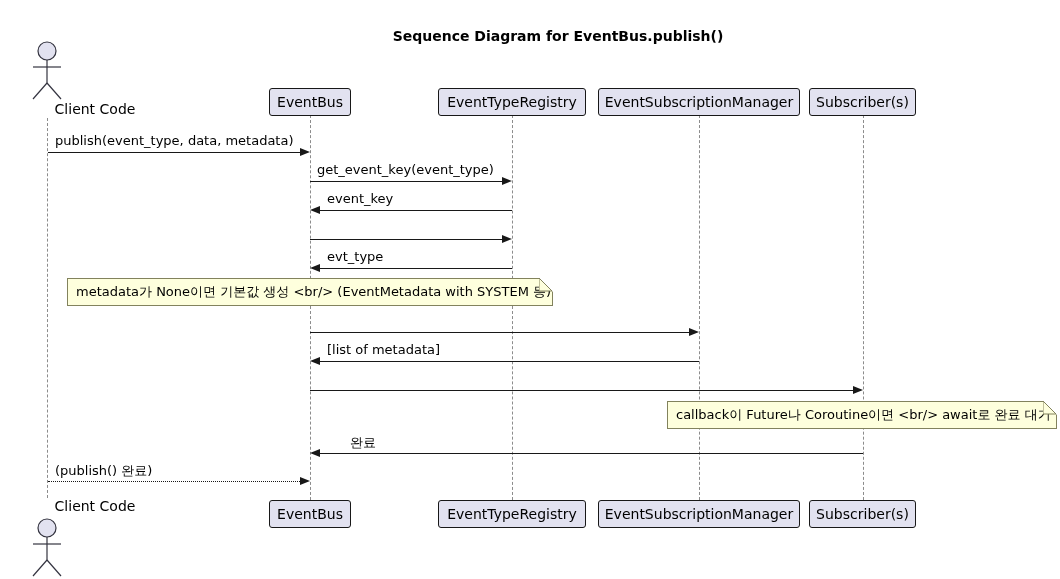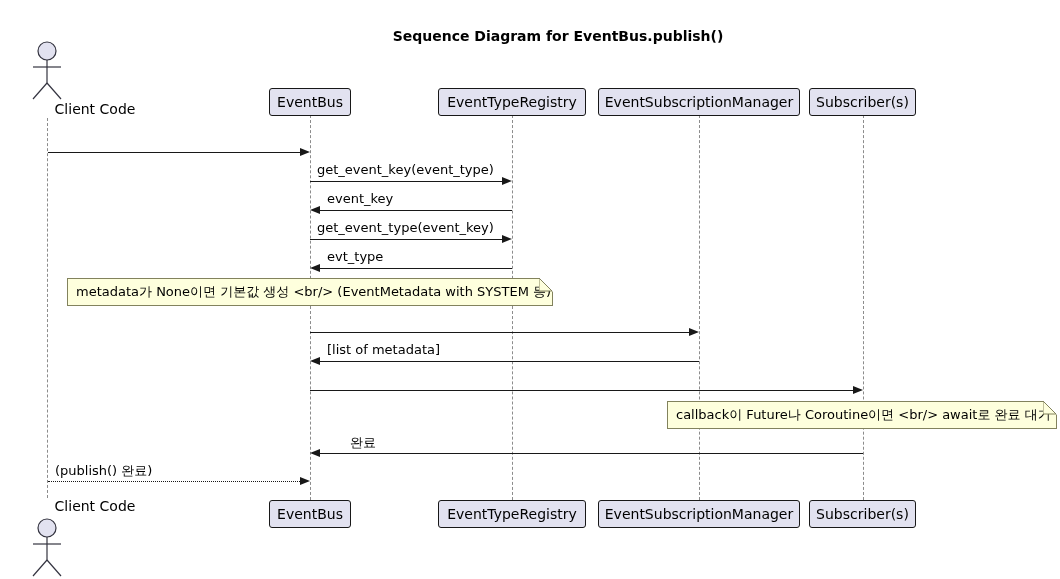--- a/index.html
+++ b/index.html
@@ -60,32 +60,32 @@
     <line x1="34" y1="45" x2="20" y2="61" stroke="#33333f" stroke-width="1.2"></line>
     <line x1="34" y1="45" x2="48" y2="61" stroke="#33333f" stroke-width="1.2"></line>
   </svg>
   <div class="actor-label" style="left:0px; top:101px;">Client Code</div>
 
   <div class="pbox" style="left:269px; top:88px; width:82px;">EventBus</div>
   <div class="pbox" style="left:438px; top:88px; width:148px;">EventTypeRegistry</div>
   <div class="pbox" style="left:598px; top:88px; width:202px;">EventSubscriptionManager</div>
   <div class="pbox" style="left:809px; top:88px; width:107px;">Subscriber(s)</div>
 
+  <div class="msg-label" style="left:55px; top:133px;">publish(event_type, data, metadata)</div>
   <div class="msg-line" style="left:48px; top:152px; width:254px;"></div>
   <div class="ah ah-r" style="left:300px; top:148px;"></div>
 
   <div class="msg-label" style="left:317px; top:162px;">get_event_key(event_type)</div>
   <div class="msg-line" style="left:310px; top:181px; width:194px;"></div>
   <div class="ah ah-r" style="left:502px; top:177px;"></div>
 
   <div class="msg-label" style="left:327px; top:191px;">event_key</div>
   <div class="msg-line" style="left:318px; top:210px; width:194px;"></div>
   <div class="ah ah-l" style="left:310px; top:206px;"></div>
 
-  <div class="msg-label" style="left:317px; top:220px;">get_event_type(event_key)</div>
   <div class="msg-line" style="left:310px; top:239px; width:194px;"></div>
   <div class="ah ah-r" style="left:502px; top:235px;"></div>
 
   <div class="msg-label" style="left:327px; top:249px;">evt_type</div>
   <div class="msg-line" style="left:318px; top:268px; width:194px;"></div>
   <div class="ah ah-l" style="left:310px; top:264px;"></div>
 
   <div class="note" style="left:67px; top:278px; width:486px;">
     <span>metadata가 None이면 기본값 생성 &lt;br/&gt; (EventMetadata with SYSTEM 등)</span>
     <svg class="note-fold" width="14" height="14" viewBox="0 0 14 14">

